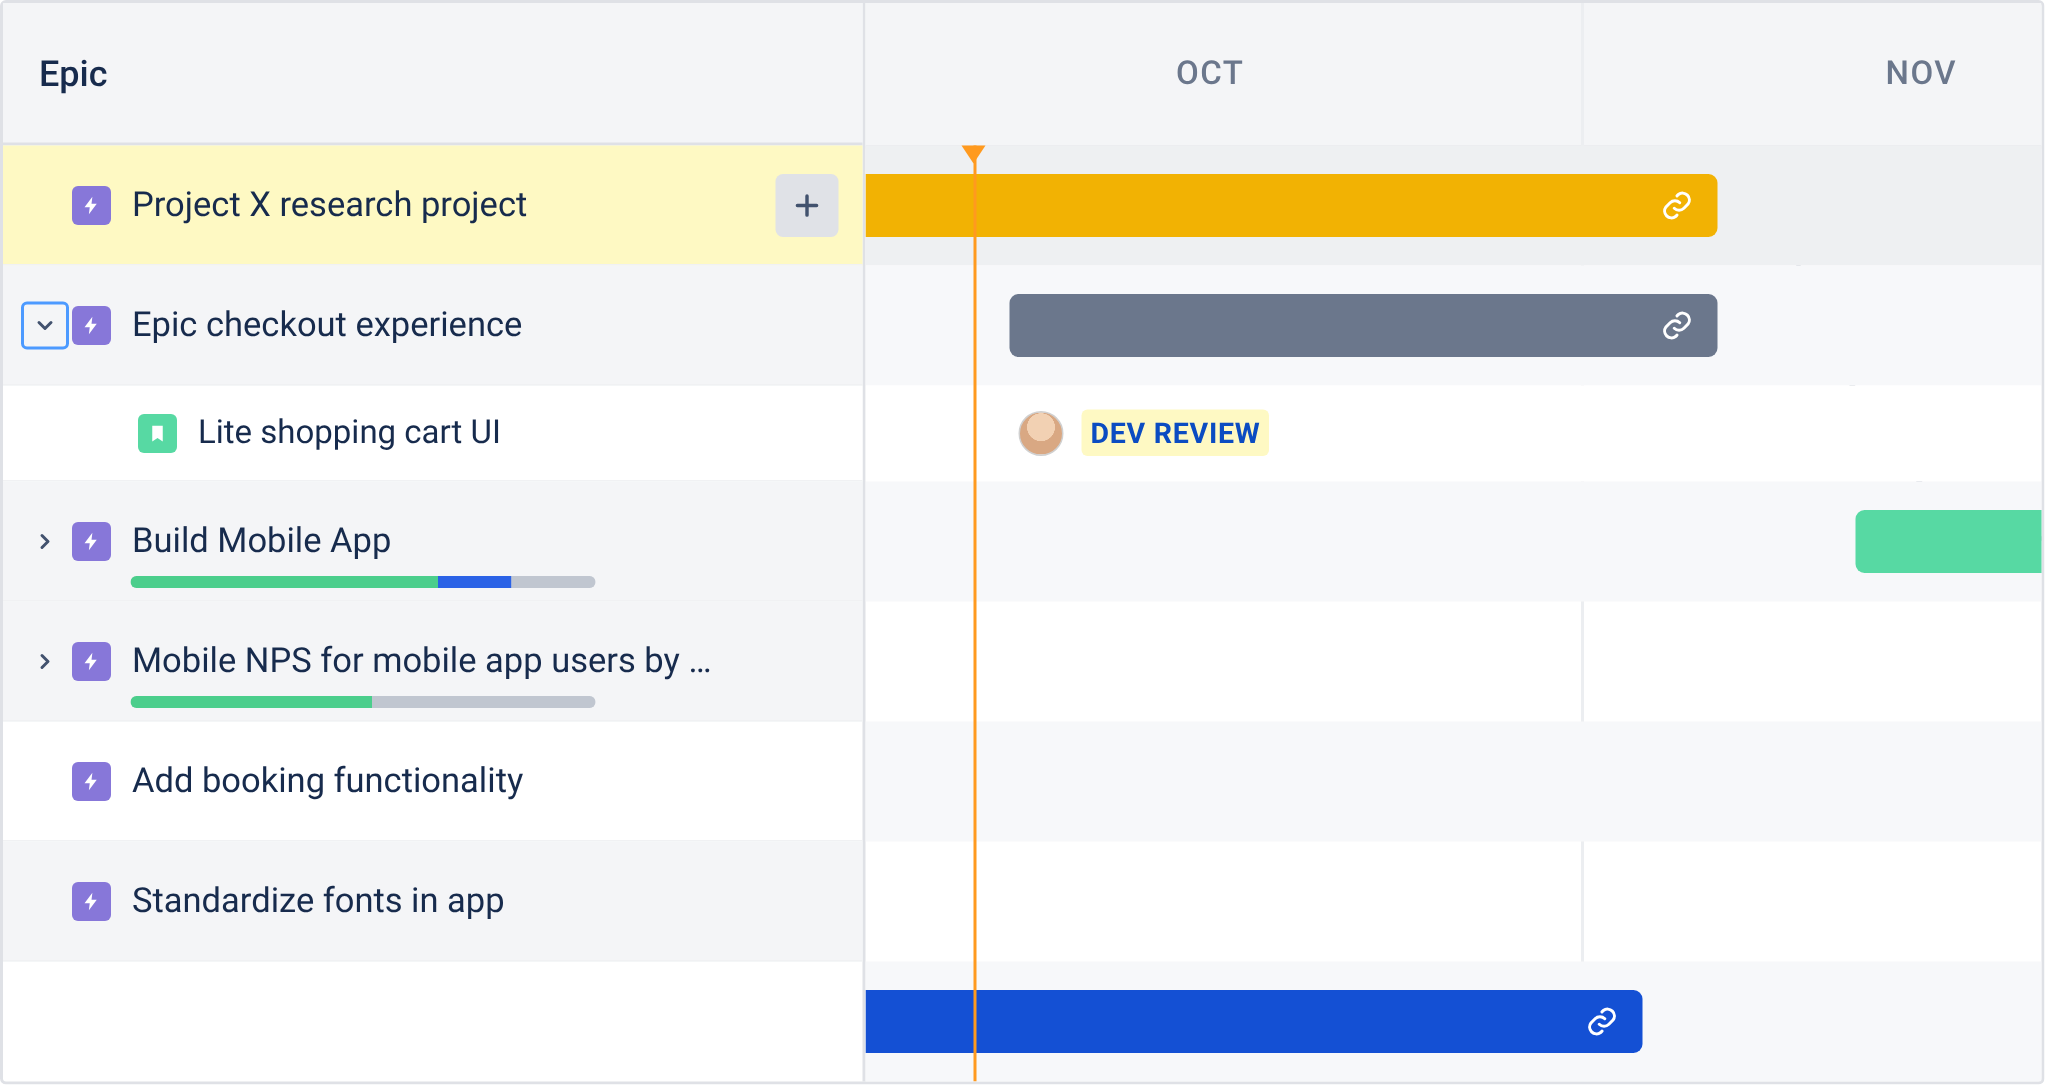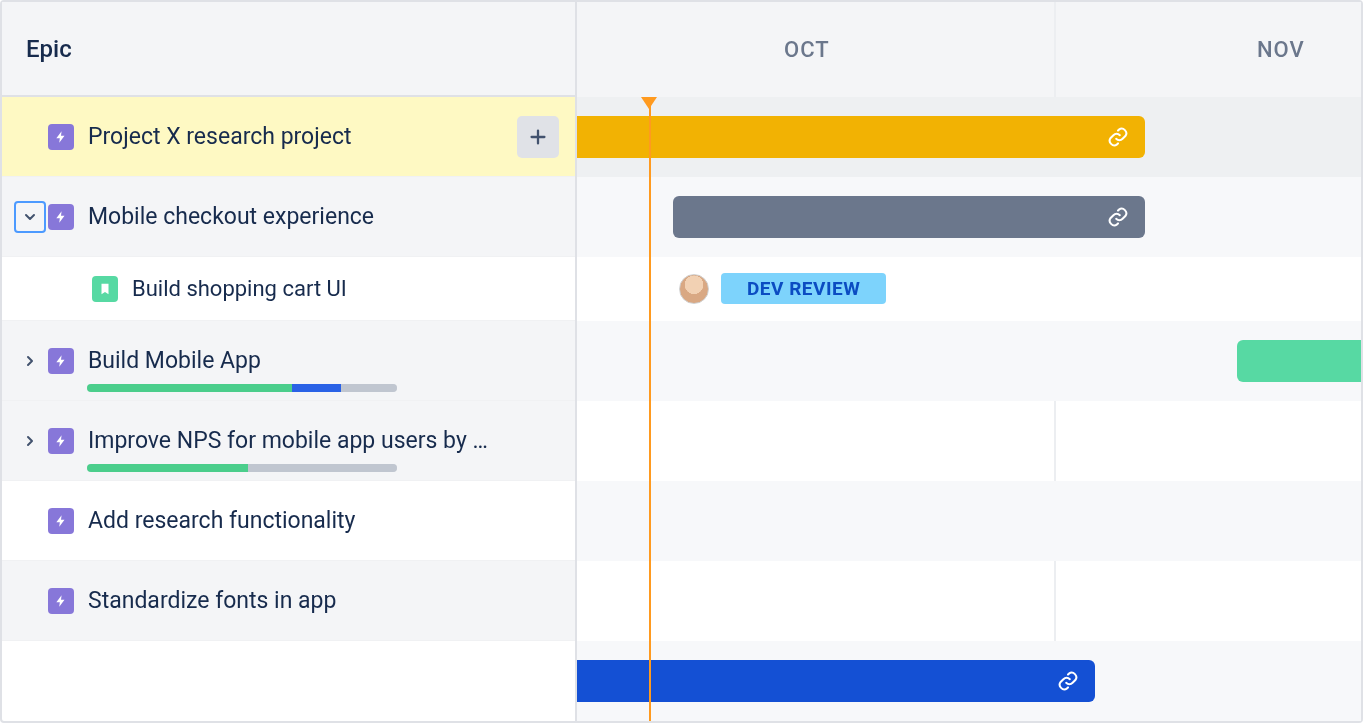--- a/index.html
+++ b/index.html
@@ -242,22 +242,22 @@
   }
   .avatar {
     width:30px;height:30px;border-radius:50%;
     background: radial-gradient(circle at 50% 35%, #f2d1b3 0 40%, #d9a883 41% 100%);
     border:1px solid #d0d0d0;
   }
   .badge-text {
     font-size:19px;
     font-weight:700;
     color:#0b4cc2;
-    background:#7dd3fc;
-    padding:4px 26px;
+    background:#fef9c3;
+    padding:4px 6px;
     border-radius:4px;
     letter-spacing:0.5px;
   }
   .dep-line {
     position:absolute;
     pointer-events:none;
   }
 </style>
 </head>
 <body>
@@ -291,30 +291,30 @@
             <svg width="16" height="16" viewBox="0 0 24 24">
                 <path d="M6 9l6 6 6-6" stroke="#42526e" stroke-width="3" fill="none" stroke-linecap="round" stroke-linejoin="round"></path>
               </svg>
           </div>
         </div>
         <div class="epic-icon">
           <svg width="14" height="14" viewBox="0 0 24 24" fill="none">
               <path d="M13 2L4 14h6l-1 8 9-12h-6l1-8z" fill="#fff"></path>
             </svg>
         </div>
-        <span class="epic-name underlined">Mobile checkout experience</span>
+        <span class="epic-name underlined">Epic checkout experience</span>
       </div>
 
       <div class="child-row">
         <div class="story-icon">
           <svg width="14" height="14" viewBox="0 0 24 24">
               <path d="M6 3h12v18l-6-4-6 4V3z" fill="#fff"></path>
             </svg>
         </div>
-        <span class="epic-name">Build shopping cart UI</span>
+        <span class="epic-name">Lite shopping cart UI</span>
       </div>
 
       <div class="epic-row alt">
         <div class="expand-slot">
           <div class="expand-toggle">
             <svg width="16" height="16" viewBox="0 0 24 24">
                 <path d="M9 6l6 6-6 6" stroke="#42526e" stroke-width="3" fill="none" stroke-linecap="round" stroke-linejoin="round"></path>
               </svg>
           </div>
         </div>
@@ -338,35 +338,35 @@
             <svg width="16" height="16" viewBox="0 0 24 24">
                 <path d="M9 6l6 6-6 6" stroke="#42526e" stroke-width="3" fill="none" stroke-linecap="round" stroke-linejoin="round"></path>
               </svg>
           </div>
         </div>
         <div class="epic-icon">
           <svg width="14" height="14" viewBox="0 0 24 24" fill="none">
               <path d="M13 2L4 14h6l-1 8 9-12h-6l1-8z" fill="#fff"></path>
             </svg>
         </div>
-        <span class="epic-name">Improve NPS for mobile app users by …</span>
+        <span class="epic-name">Mobile NPS for mobile app users by …</span>
         <div class="progress">
           <div class="seg green" style="width:52%"></div>
           <div class="seg grey" style="width:48%"></div>
         </div>
       </div>
 
       <div class="epic-row">
         <div class="expand-slot"></div>
         <div class="epic-icon">
           <svg width="14" height="14" viewBox="0 0 24 24" fill="none">
               <path d="M13 2L4 14h6l-1 8 9-12h-6l1-8z" fill="#fff"></path>
             </svg>
         </div>
-        <span class="epic-name">Add research functionality</span>
+        <span class="epic-name">Add booking functionality</span>
       </div>
 
       <div class="epic-row alt">
         <div class="expand-slot"></div>
         <div class="epic-icon">
           <svg width="14" height="14" viewBox="0 0 24 24" fill="none">
               <path d="M13 2L4 14h6l-1 8 9-12h-6l1-8z" fill="#fff"></path>
             </svg>
         </div>
         <span class="epic-name">Standardize fonts in app</span>

